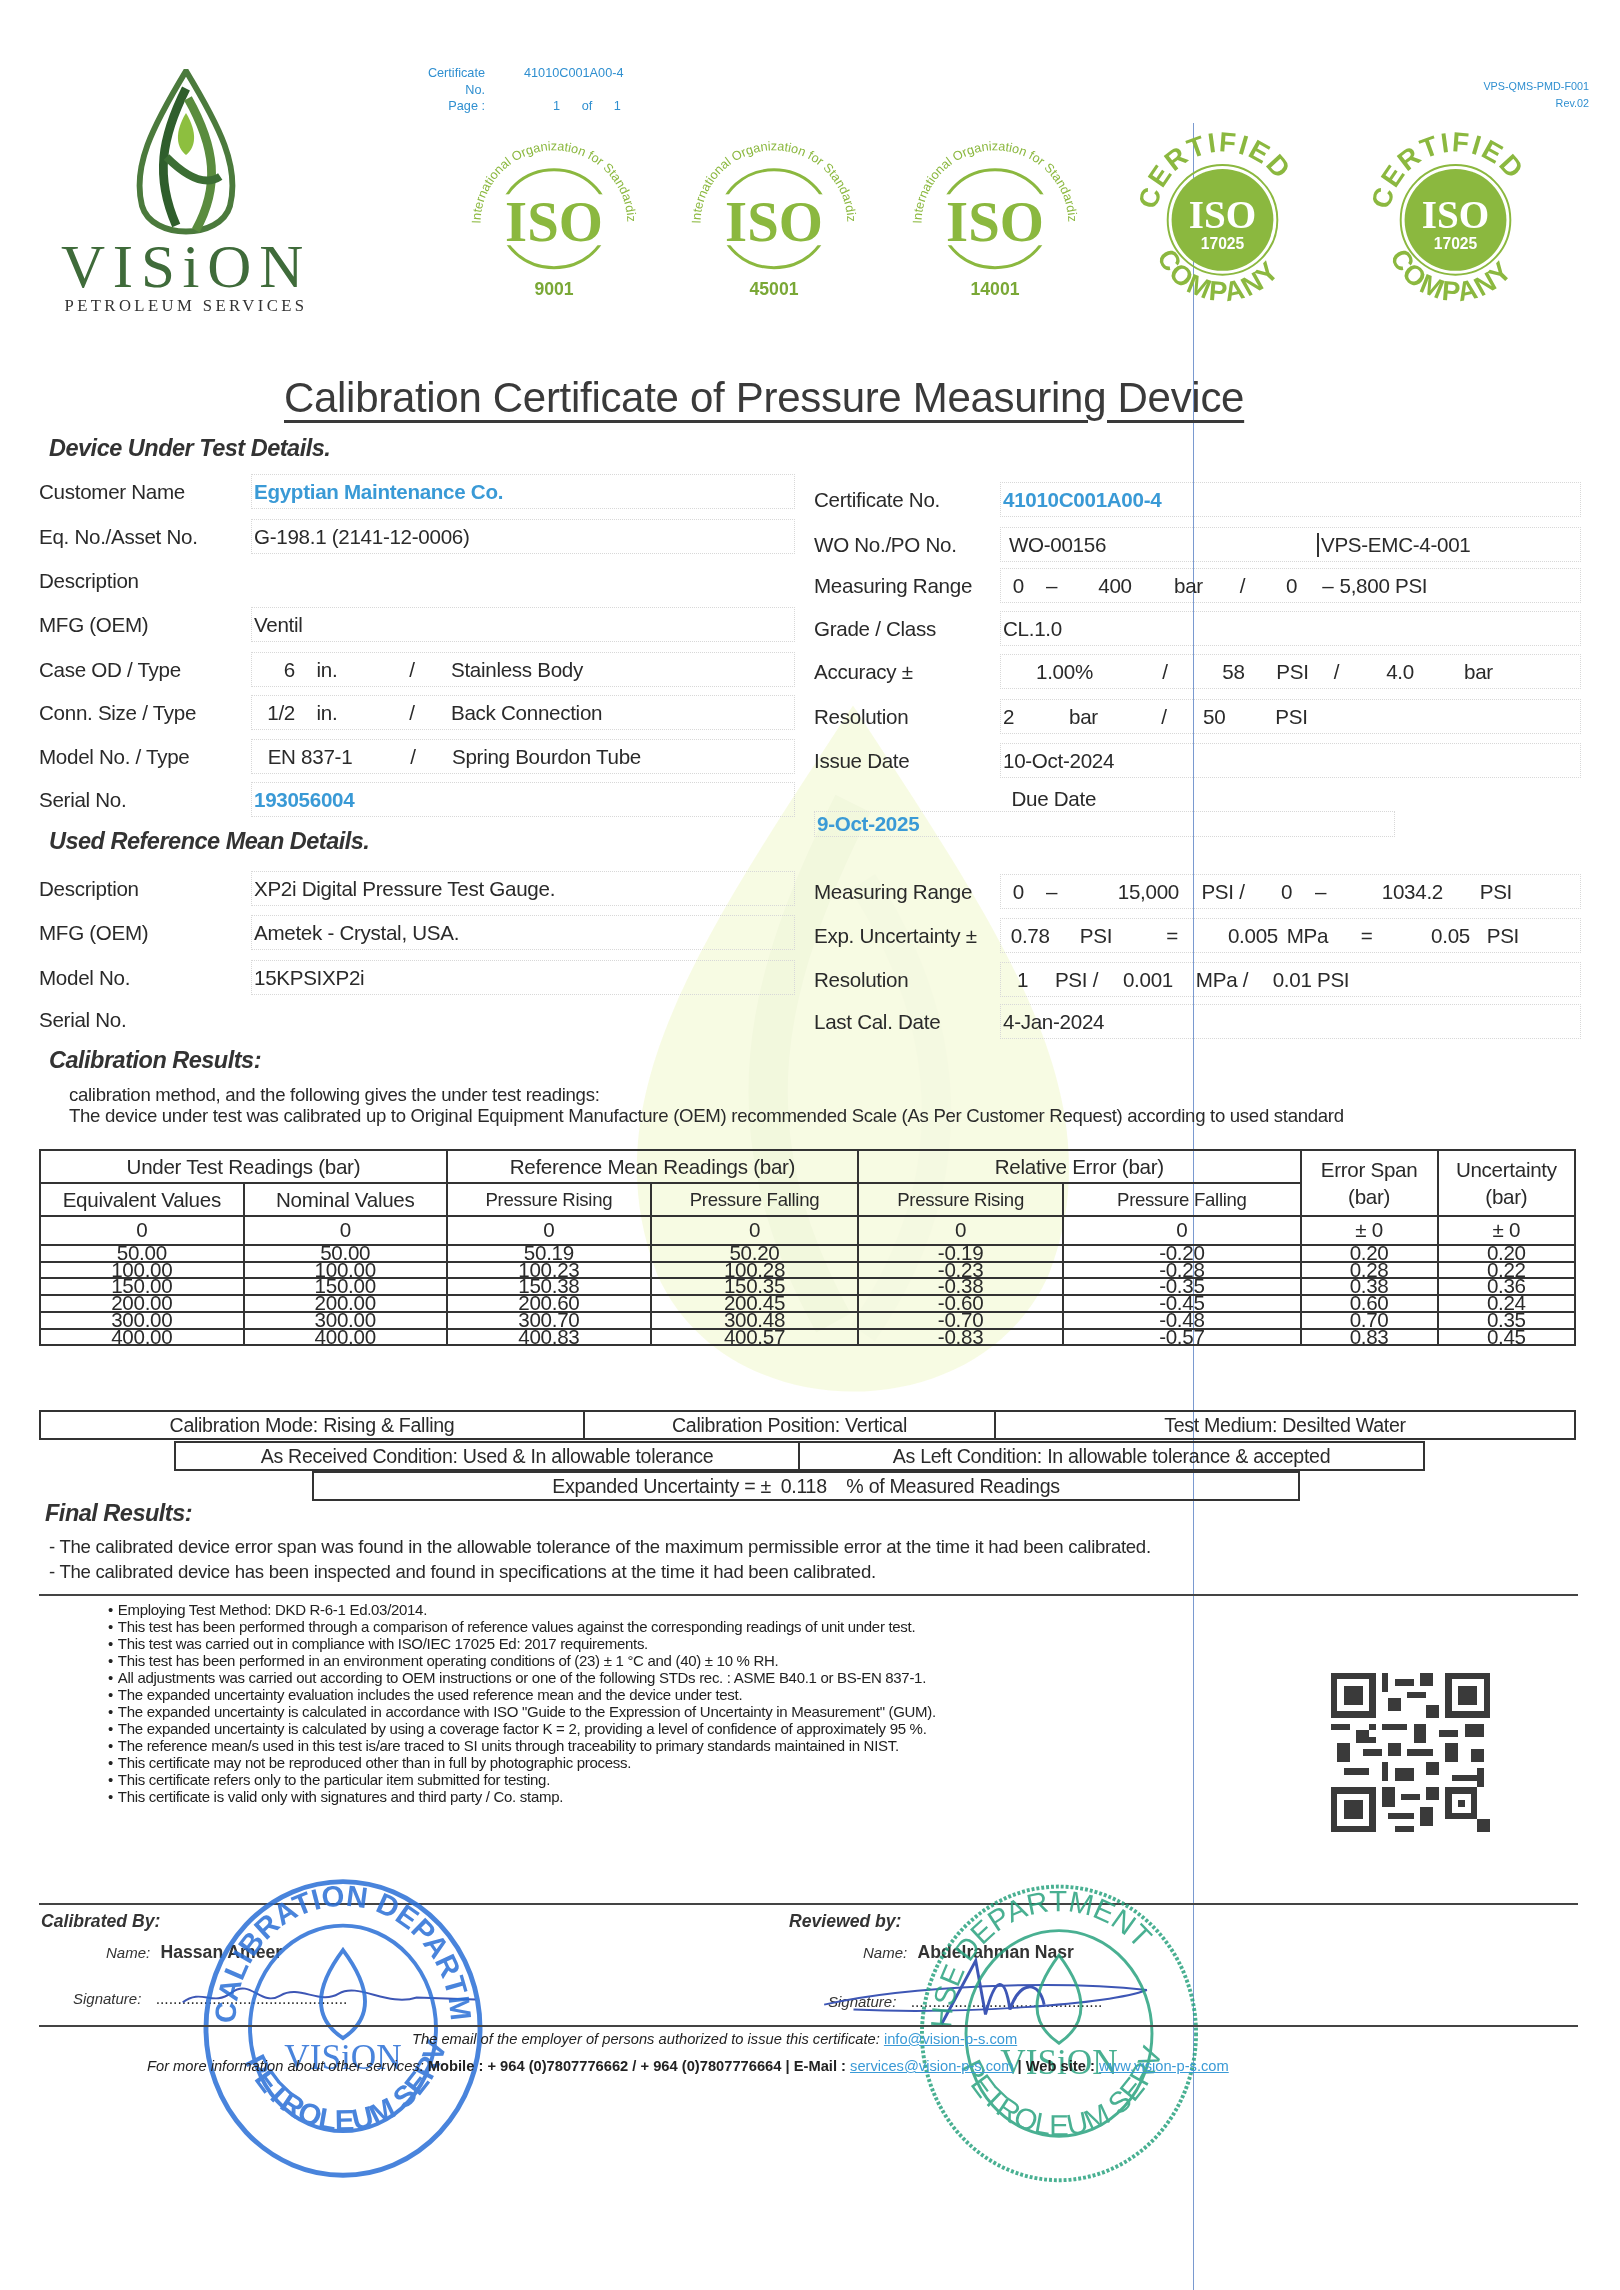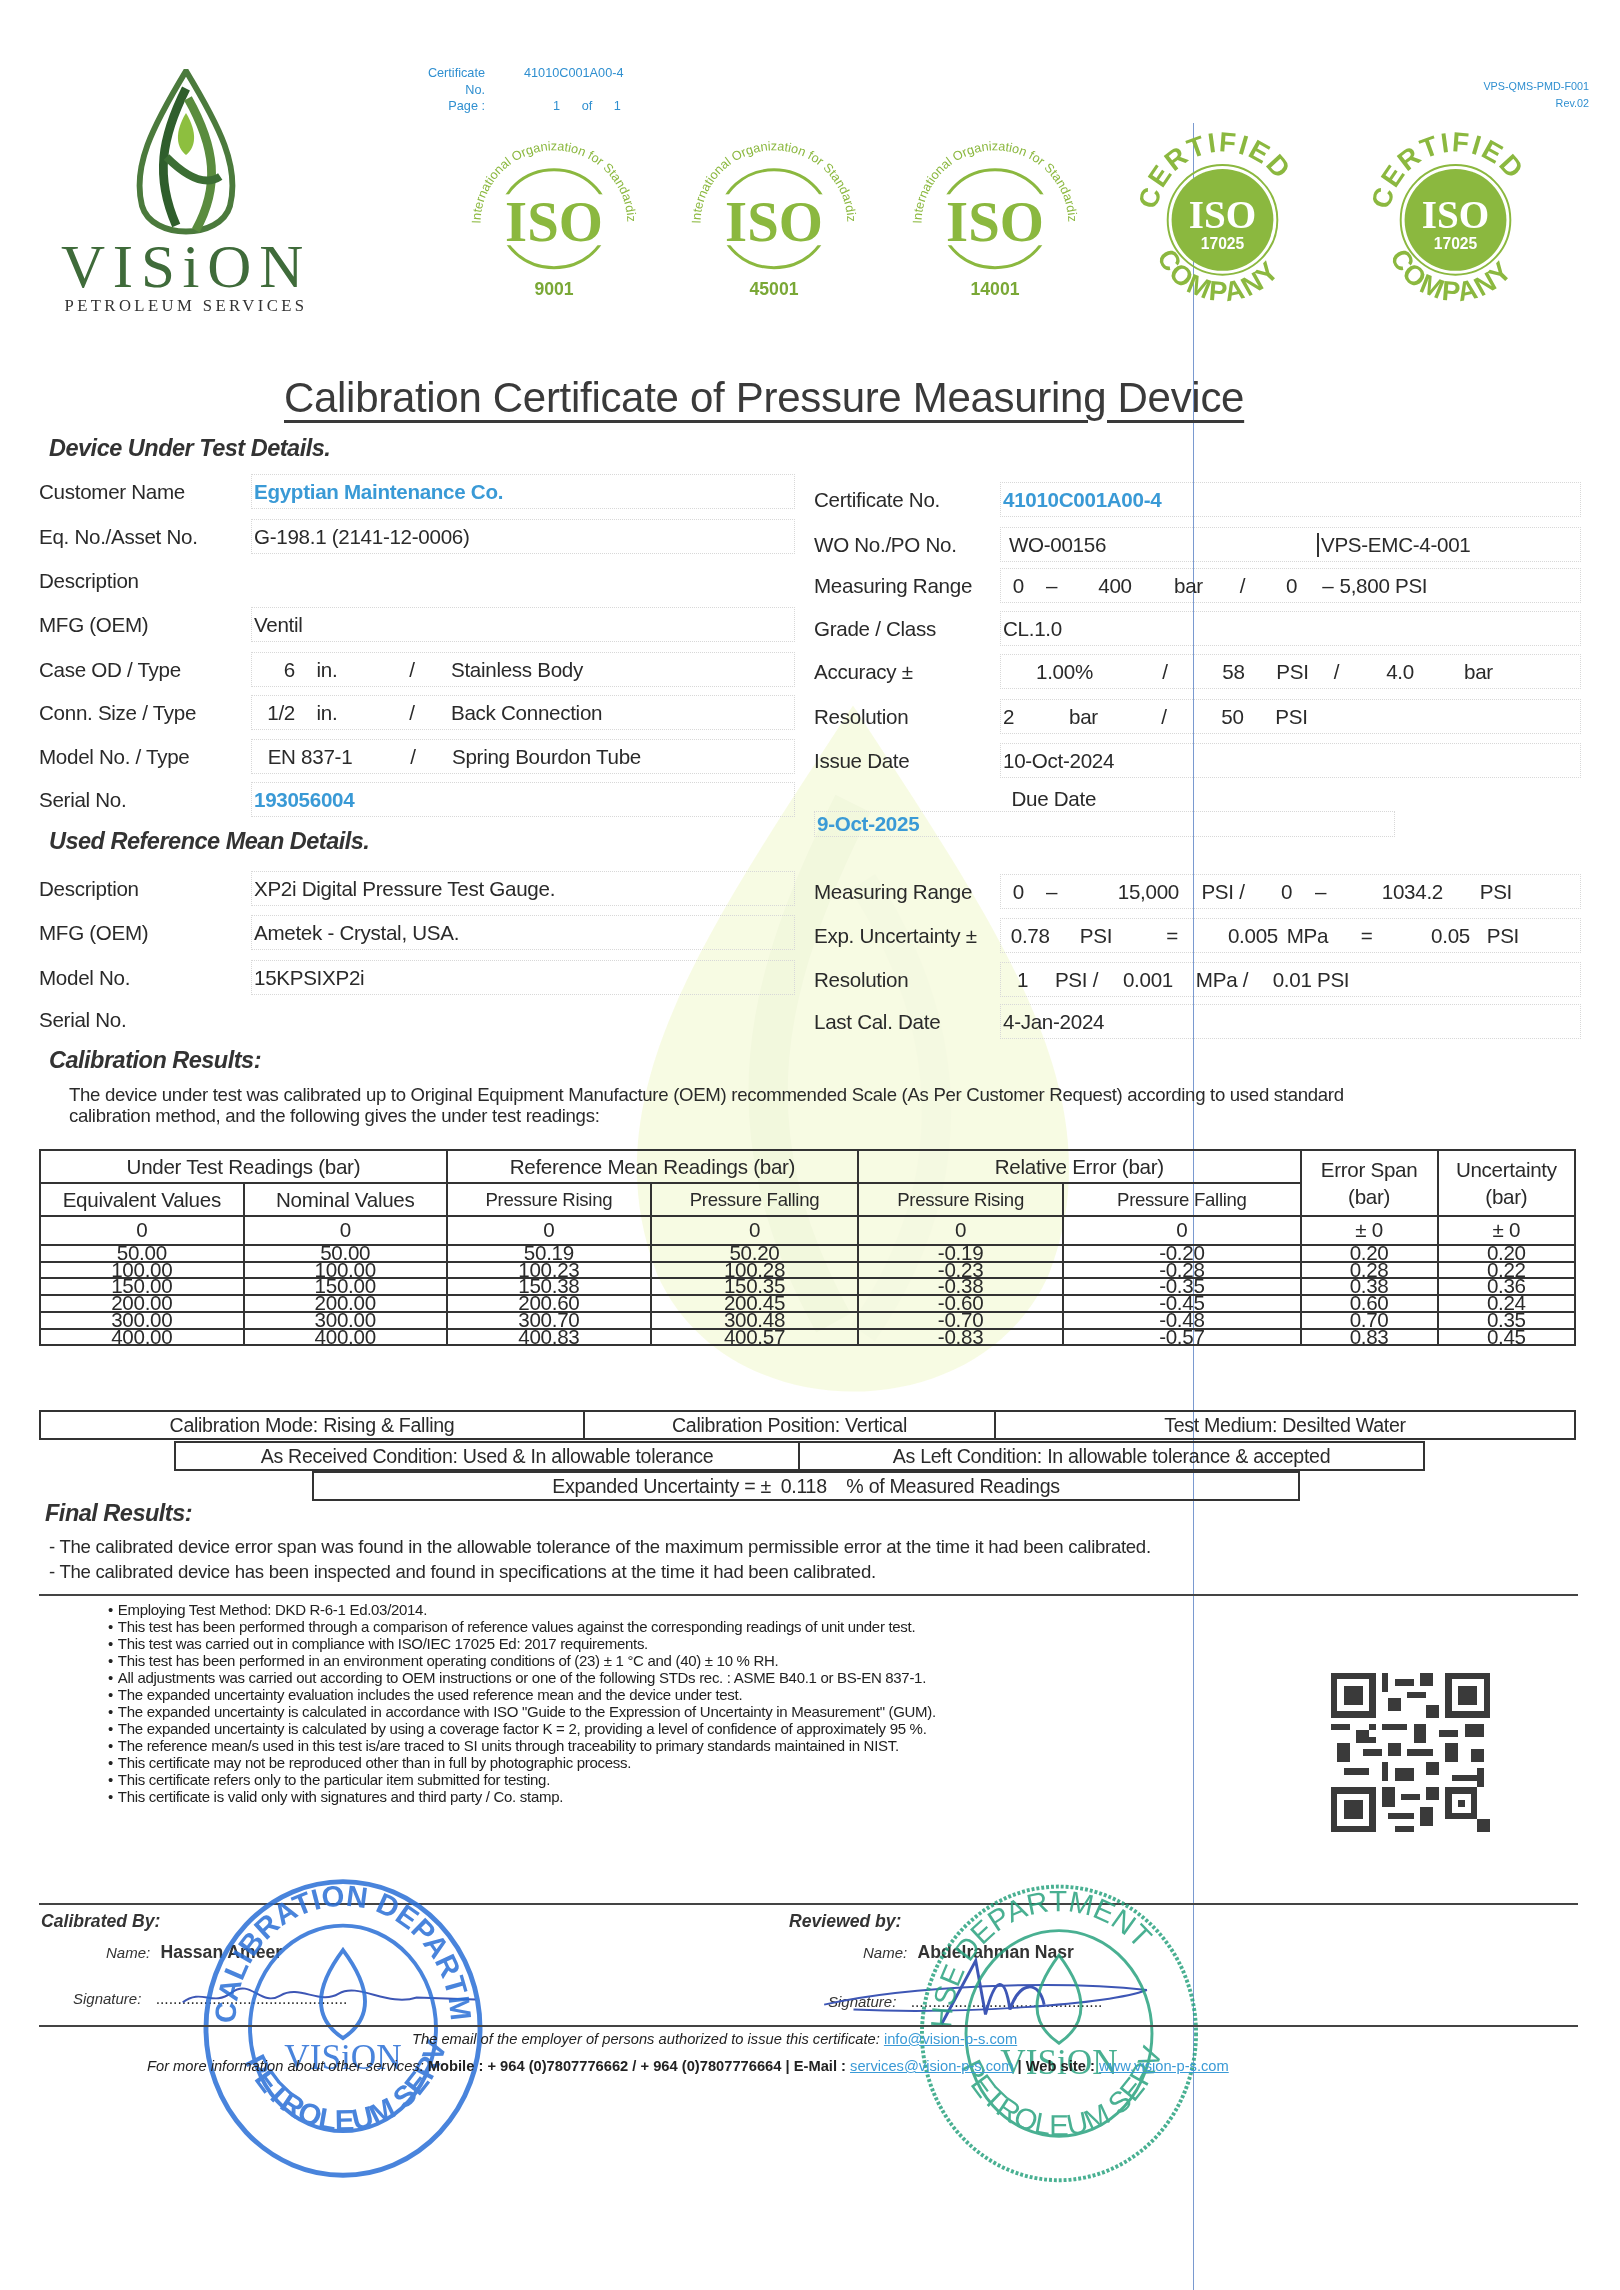--- a/index.html
+++ b/index.html
@@ -265,21 +265,21 @@
     <span class="sp" style="width:98px;text-align:center">4.0</span>
     <span class="sp" style="width:59px;text-align:center">bar</span>
   </div>
 </div>
 <div class="frow" style="left:814px; top:699px;">
   <div class="lbl" style="width:186px">Resolution</div>
   <div class="val" style="width:581px">
     <span class="sp" style="width:39px">2</span>
     <span class="sp" style="width:83px;text-align:center">bar</span>
     <span class="sp" style="width:78px;text-align:center">/</span>
-    <span class="sp" style="width:59px;text-align:center">50</span>
+    <span class="sp" style="width:59px;text-align:left">50</span>
     <span class="sp" style="width:59px;text-align:center">PSI</span>
   </div>
 </div>
 <div class="frow" style="left:814px; top:743px;">
   <div class="lbl" style="width:186px">Issue Date</div>
   <div class="val" style="width:581px">10-Oct-2024</div>
 </div>
 <div class="frow" style="left:814px; top:787px;flex-direction:column;">
   <div class="lbl" style="width:186px">Due Date</div>
   <div class="val blue" style="width:581px">9-Oct-2025</div>
@@ -339,22 +339,22 @@
     <span class="sp" style="padding-left:13.7px">0.01 PSI</span>
   </div>
 </div>
 <div class="frow" style="left:814px; top:1004px;">
   <div class="lbl" style="width:186px">Last Cal. Date</div>
   <div class="val" style="width:581px">4-Jan-2024</div>
 </div>
 
 <div class="abs section-h" style="left:49px; top:1047px;">Calibration Results:</div>
 <div class="abs" style="left:69px; top:1085px; font-size:18.6px; line-height:20.6px; letter-spacing:-0.3px;">
+  <div>calibration method, and the following gives the under test readings:</div>
   <div>The device under test was calibrated up to Original Equipment Manufacture (OEM) recommended  Scale (As Per Customer Request) according to used standard</div>
-  <div>calibration method, and the following gives the under test readings:</div>
 </div>
 
 <table class="cal">
   <colgroup>
     <col style="width:206px">
       <col style="width:206px">
       <col style="width:207px">
       <col style="width:210px">
     <col style="width:208px">
       <col style="width:241px">

